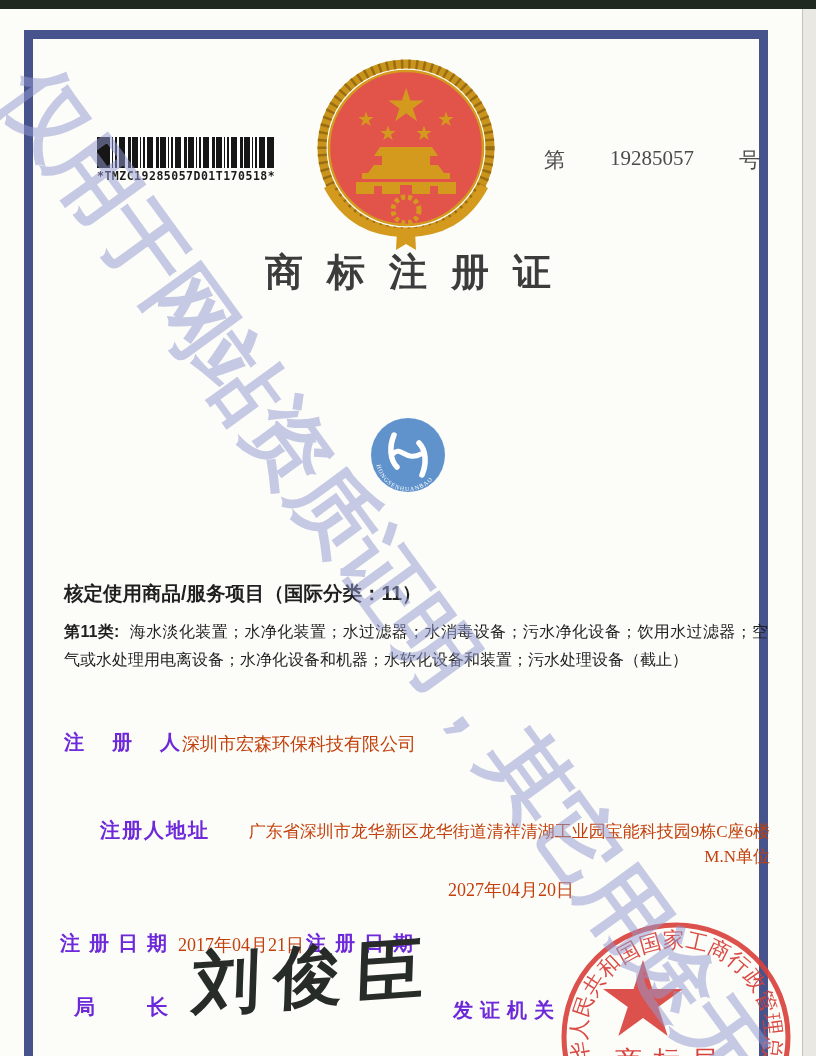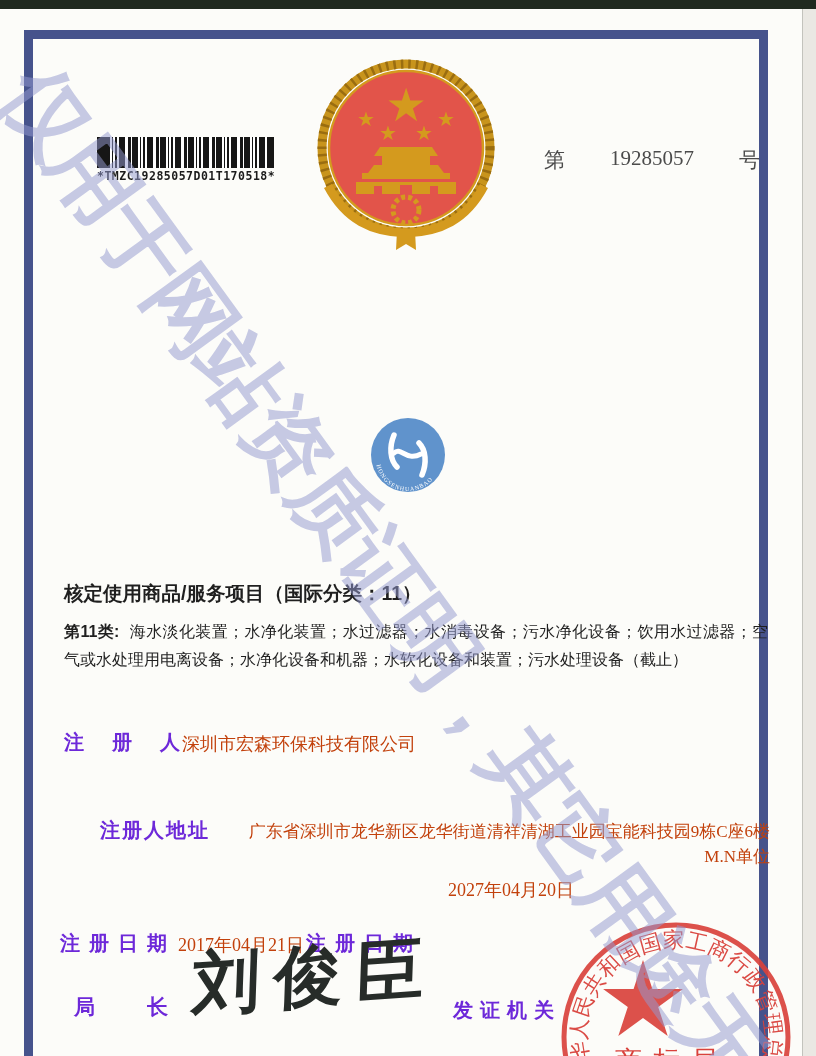--- a/index.html
+++ b/index.html
@@ -108,20 +108,21 @@
       <path d="M26,128 C44,162 70,174 104,175 C138,174 164,162 182,128" fill="none" stroke="#d49a1e" stroke-width="9"></path>
       <path d="M95,173 L94,192 L104,186 L114,192 L113,173 Z" fill="#d49a1e"></path>
     </svg>
 
     <div class="cert-no">
       <span>第</span>
       <span>19285057</span>
       <span>号</span>
     </div>
 
+    <div class="title">商标注册证</div>
 
     <svg class="tm-logo" viewBox="0 0 80 80">
       <circle cx="40" cy="40" r="37" fill="#6093cc"></circle>
       <path d="M26,20 C21,32 22,45 29,52" stroke="#ffffff" stroke-width="5.5" fill="none" stroke-linecap="round"></path>
       <path d="M54,60 C59,48 58,35 51,28" stroke="#ffffff" stroke-width="5.5" fill="none" stroke-linecap="round"></path>
       <path d="M26,38 C33,31 38,47 53,39" stroke="#ffffff" stroke-width="5" fill="none" stroke-linecap="round"></path>
       <path id="logo-arc" d="M8,44 A32,32 0 0 0 72,44" fill="none"></path>
       <text font-size="6" fill="#ffffff" letter-spacing="1">
         <textPath href="#logo-arc" startOffset="6">HONGSENHUANBAO</textPath>
       </text>

